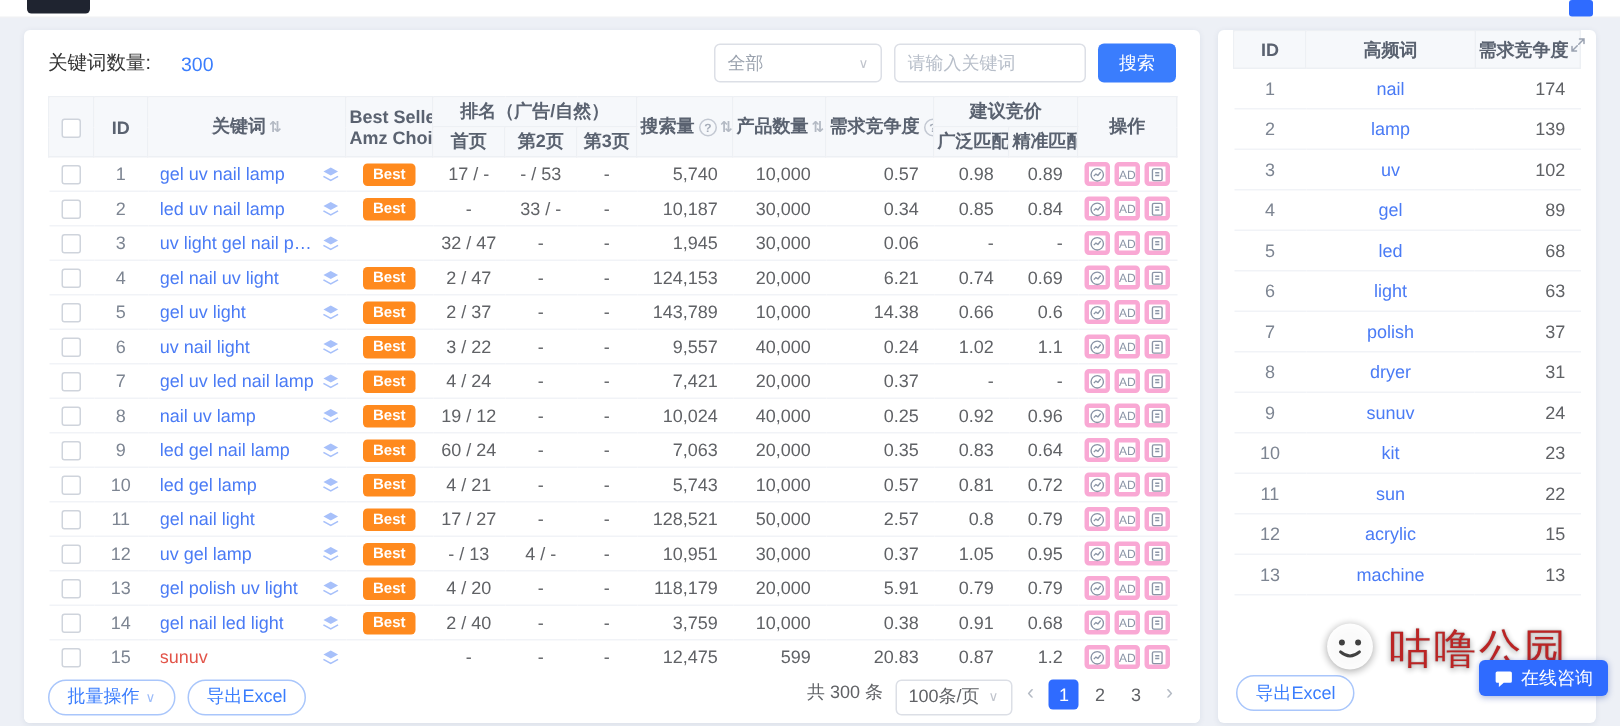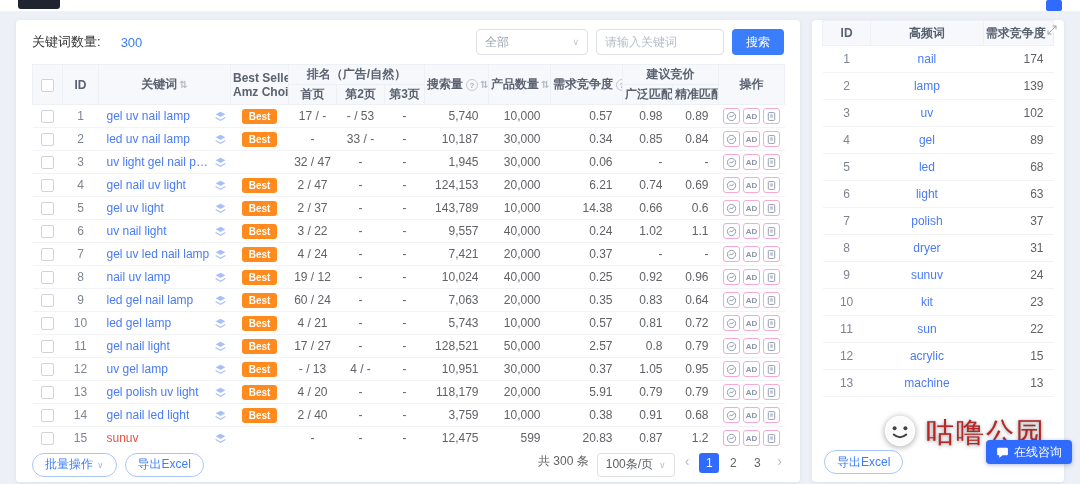--- a/index.html
+++ b/index.html
@@ -33,21 +33,21 @@
   .muted{color:#7d8592}
   .cb{display:inline-block;width:13px;height:13px;border:1px solid #cfd4dc;border-radius:2px;background:#fff;vertical-align:middle}
   .kwcell{padding-left:8px}
   .kwflex{display:flex;align-items:center;justify-content:space-between;gap:4px}
   .kwlink{color:#4a7bf5;text-decoration:none;cursor:pointer;overflow:hidden;text-overflow:ellipsis}
   .layers{display:inline-flex;flex:0 0 auto;cursor:pointer}
   .best{display:inline-block;background:#ff8a1e;color:#fff;font-size:10px;font-weight:bold;border-radius:3px;padding:1px 7px;line-height:13px}
   .sort{color:#b4bac4;font-size:10px;margin-left:2px;cursor:pointer}
   .help{display:inline-block;width:12px;height:12px;line-height:11px;border:1px solid #c3c8d2;border-radius:50%;color:#a6adb9;font-size:8px;text-align:center;margin-left:3px}
   .ops-cell{display:flex;align-items:center;justify-content:center;gap:3px}
-  .op{display:inline-flex;align-items:center;justify-content:center;width:27px;height:16px;border:1px solid #f9a8d4;border-radius:3px;color:#8a94a6;font-size:8px;font-weight:bold;cursor:pointer;background:#fff}
+  .op{display:inline-flex;align-items:center;justify-content:center;width:27px;height:16px;border:3px solid #f9a8d4;border-radius:3px;color:#8a94a6;font-size:8px;font-weight:normal;cursor:pointer;background:#fff}
   
   .main-footer{display:flex;align-items:center;height:35px;padding:0 16px;gap:8px;flex:0 0 auto;background:#fff}
   .btn-pill{height:24px;padding:0 12px;border:1px solid #a9c6fb;border-radius:13px;background:#fff;color:#3a7dfd;font-size:12px;display:inline-flex;align-items:center;gap:4px;cursor:pointer}
   .pager{margin-left:auto;display:flex;gap:8px;color:#606266}
   .psize{height:24px;border:1px solid #dcdfe6;border-radius:4px;display:flex;align-items:center;gap:6px;padding:0 8px;color:#606266;cursor:pointer}
   .psize .chev{color:#c0c4cc;font-size:9px}
   .pnav{color:#b4bac4;font-size:14px;cursor:pointer;padding:0 2px}
   .page{min-width:20px;height:20px;line-height:20px;text-align:center;border-radius:3px;cursor:pointer;color:#606266}
   .page.active{background:#2f6bff;color:#fff}
   

